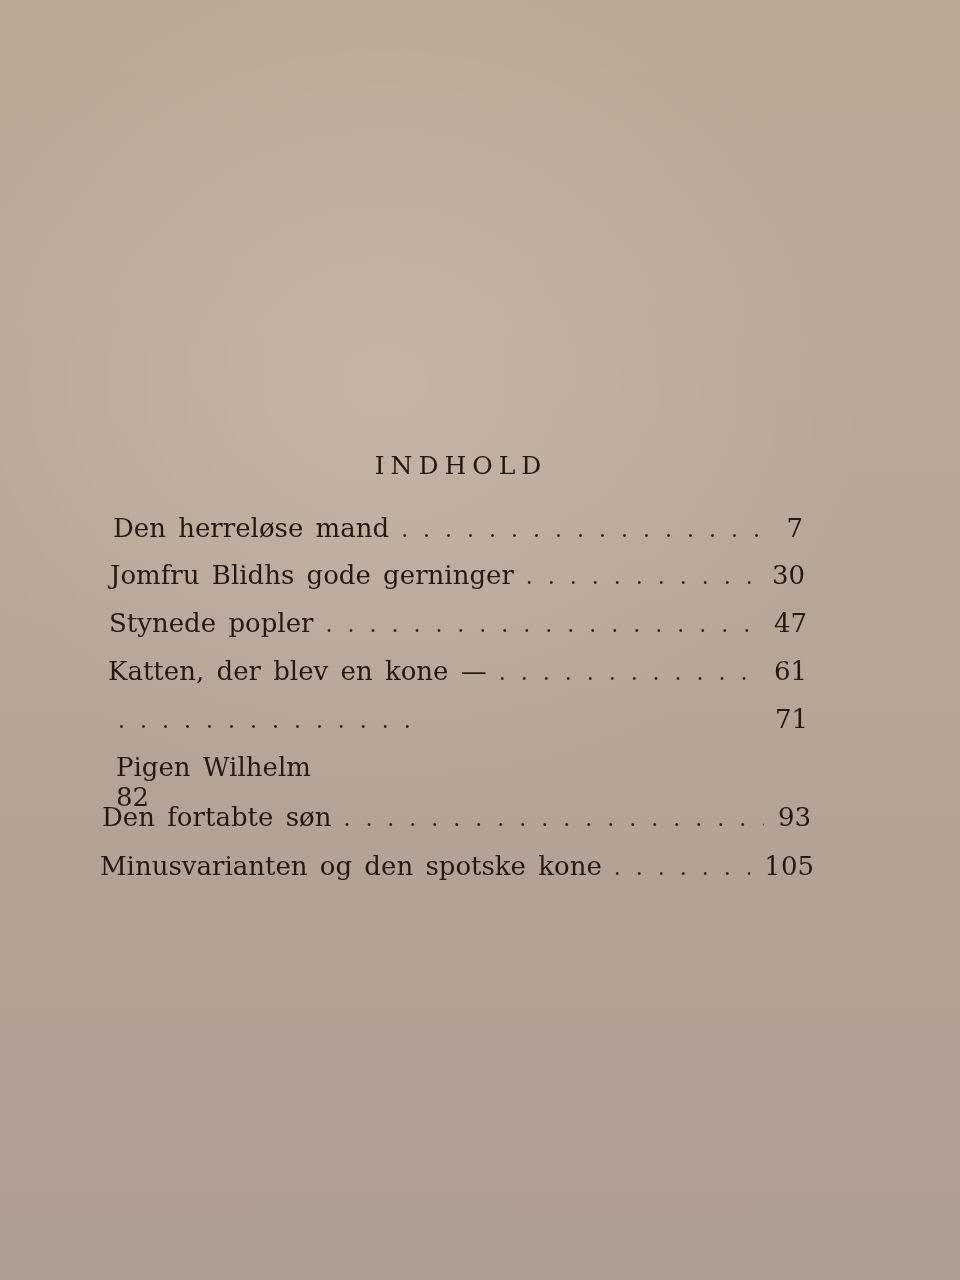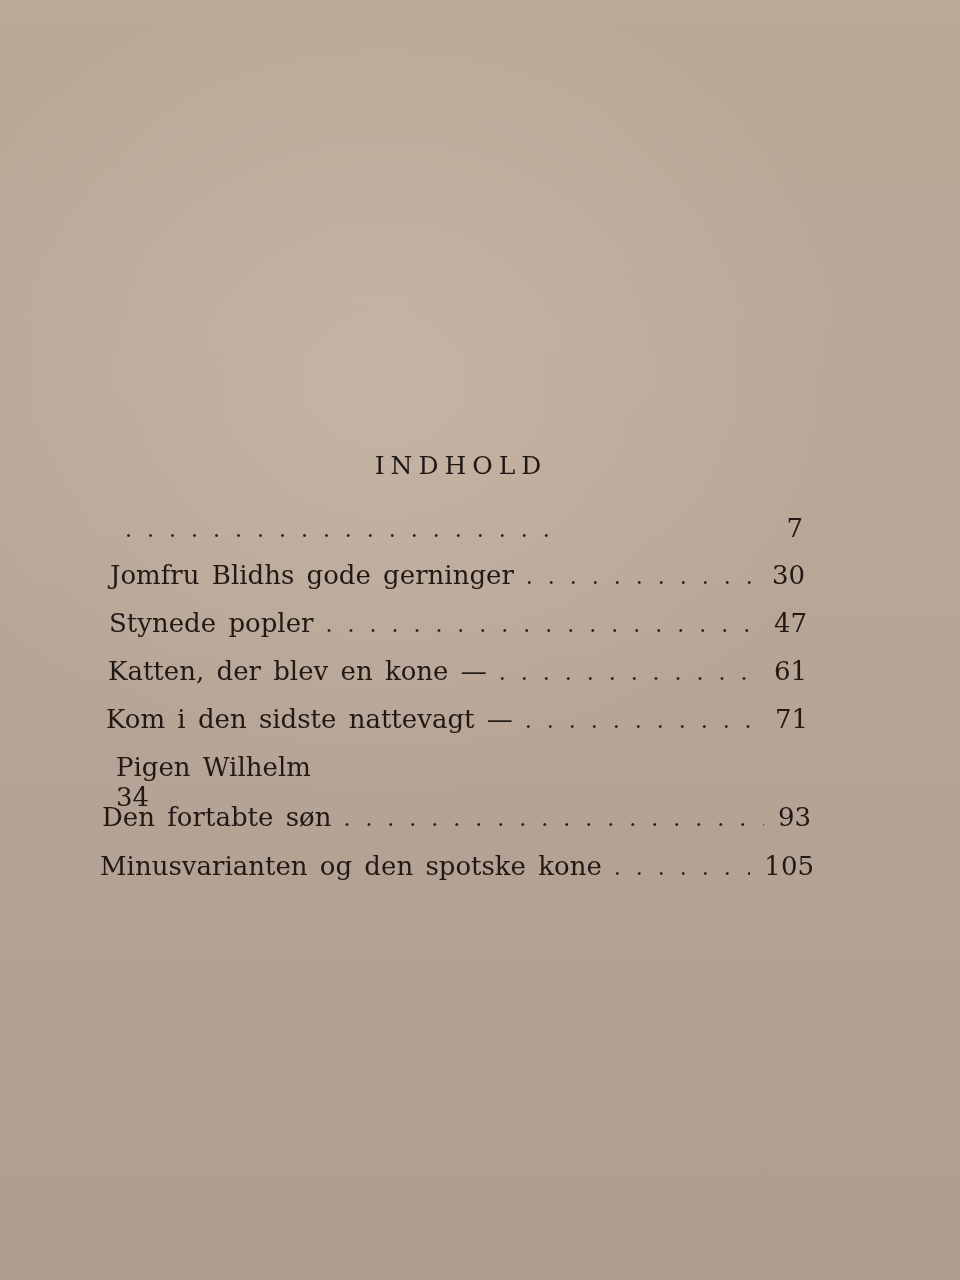--- a/index.html
+++ b/index.html
@@ -78,47 +78,47 @@
     .r7 { top: 804px; left: 100px; width: 714px; }
   </style>
 </head>
 <body>
 
 <div class="page">
   <div class="toc-title">INDHOLD</div>
 
   <ul class="toc-list">
     <li class="toc-row r0">
+      <span class="toc-entry-title">Den herreløse mand</span>
       <span class="toc-leader">. .  . .  . .  . .  . .  . .  . .  . .  . .  . .</span>
       <span class="toc-page">7</span>
     </li>
     <li class="toc-row r1">
       <span class="toc-entry-title">Jomfru Blidhs gode gerninger</span>
       <span class="toc-leader">. .  . .  . .  . .  . .  . .  . .</span>
       <span class="toc-page">30</span>
     </li>
     <li class="toc-row r2">
       <span class="toc-entry-title">Stynede popler</span>
       <span class="toc-leader">. .  . .  . .  . .  . .  . .  . .  . .  . .  . .  . .  . .</span>
       <span class="toc-page">47</span>
     </li>
     <li class="toc-row r3">
       <span class="toc-entry-title">Katten, der blev en kone —</span>
       <span class="toc-leader">. .  . .  . .  . .  . .  . .  . .  . .</span>
       <span class="toc-page">61</span>
     </li>
     <li class="toc-row r4">
-      <span class="toc-entry-title">Kom i den sidste nattevagt —</span>
       <span class="toc-leader">. .  . .  . .  . .  . .  . .  . .</span>
       <span class="toc-page">71</span>
     </li>
     <li class="toc-row r5">
       <span class="toc-entry-title">Pigen Wilhelm</span>
       <span class="toc-leader">. .  . .  . .  . .  . .  . .  . .  . .  . .  . .  . .  . .  . .</span>
-      <span class="toc-page">34</span>
+      <span class="toc-page">82</span>
     </li>
     <li class="toc-row r6">
       <span class="toc-entry-title">Den fortabte søn</span>
       <span class="toc-leader">. .  . .  . .  . .  . .  . .  . .  . .  . .  . .  . .  . .</span>
       <span class="toc-page">93</span>
     </li>
     <li class="toc-row r7">
       <span class="toc-entry-title">Minusvarianten og den spotske kone</span>
       <span class="toc-leader">. .  . .  . .  . .  . .</span>
       <span class="toc-page">105</span>

